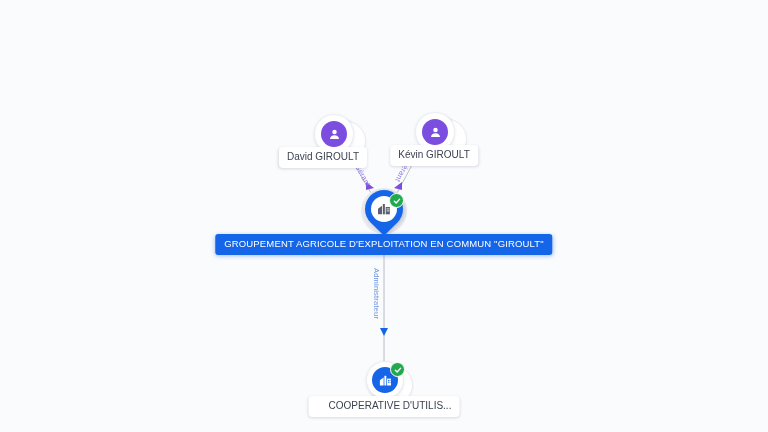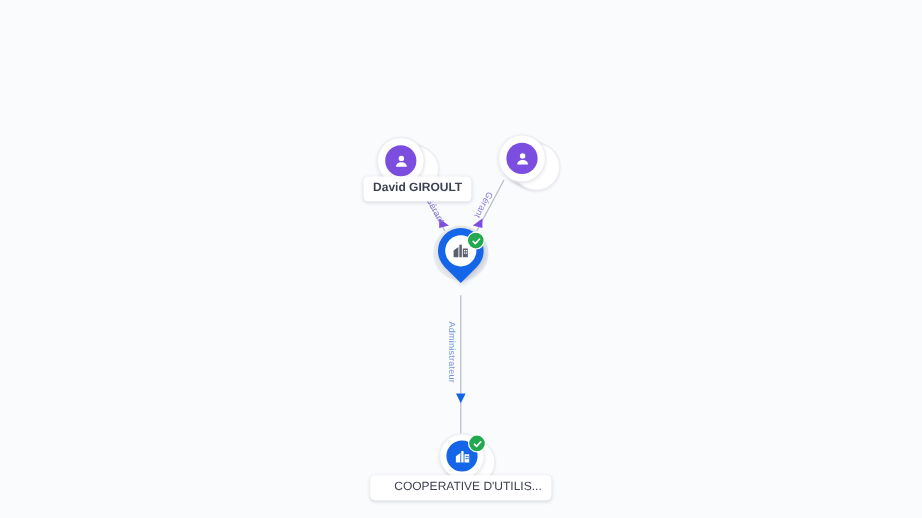--- a/index.html
+++ b/index.html
@@ -205,35 +205,36 @@
     <div class="stack stack-a"></div>
     <div class="person-disc">
       <div class="avatar-circle">
         <svg width="15" height="15" viewBox="0 0 24 24" fill="#ffffff" aria-hidden="true">
           <circle cx="12" cy="8" r="3.6"></circle>
           <path d="M4.8 19.2c0-3.7 3.2-6 7.2-6s7.2 2.3 7.2 6z"></path>
         </svg>
       </div>
     </div>
   </div>
-  <div class="node-label" style="left:348px; top:147px;font-weight:bold;">David GIROULT</div>
+  <div class="node-label" style="left:323px; top:147px;">David GIROULT</div>
 
   <div class="node person-node" style="left:434px; top:131px;">
     <div class="stack stack-c"></div>
     <div class="stack stack-b"></div>
     <div class="stack stack-a"></div>
     <div class="person-disc">
       <div class="avatar-circle">
         <svg width="15" height="15" viewBox="0 0 24 24" fill="#ffffff" aria-hidden="true">
           <circle cx="12" cy="8" r="3.6"></circle>
           <path d="M4.8 19.2c0-3.7 3.2-6 7.2-6s7.2 2.3 7.2 6z"></path>
         </svg>
       </div>
     </div>
   </div>
+  <div class="node-label" style="left:434px; top:145px;">Kévin GIROULT</div>
 
   <div class="node" style="left:384px; top:212px;">
     <div class="pin-halo"></div>
     <div class="pin-shape"></div>
     <div class="pin-inner">
       <svg width="16" height="16" viewBox="0 0 24 24" fill="#5a606e" aria-hidden="true">
         <path d="M3 20V11.5L9 7.2V20z"></path>
         <path d="M10.2 20V4.5h3.1V20z"></path>
         <path d="M14.5 20V9h6.3v11z"></path>
         <rect x="16" y="11" width="1.6" height="1.6" fill="#ffffff"></rect>
@@ -241,20 +242,21 @@
         <rect x="16" y="14" width="1.6" height="1.6" fill="#ffffff"></rect>
         <rect x="18.4" y="14" width="1.6" height="1.6" fill="#ffffff"></rect>
       </svg>
     </div>
     <div class="verified-badge" style="left:5px; top:-19px;">
       <svg width="8" height="8" viewBox="0 0 24 24" fill="none" stroke="#ffffff" stroke-width="4" stroke-linecap="round" stroke-linejoin="round">
         <polyline points="4,12.5 9.5,18 20,6.5"></polyline>
       </svg>
     </div>
   </div>
+  <div class="node-label primary" style="left:384px; top:234px;">GROUPEMENT AGRICOLE D'EXPLOITATION EN COMMUN "GIROULT"</div>
 
   <div class="node company-node" style="left:384px; top:379px;">
     <div class="stack stack-c"></div>
     <div class="stack stack-b"></div>
     <div class="stack stack-a"></div>
     <div class="company-disc">
       <div class="company-circle">
         <svg width="15" height="15" viewBox="0 0 24 24" fill="#ffffff" aria-hidden="true">
           <path d="M3 20V11.5L9 7.2V20z"></path>
           <path d="M10.2 20V4.5h3.1V20z"></path>

